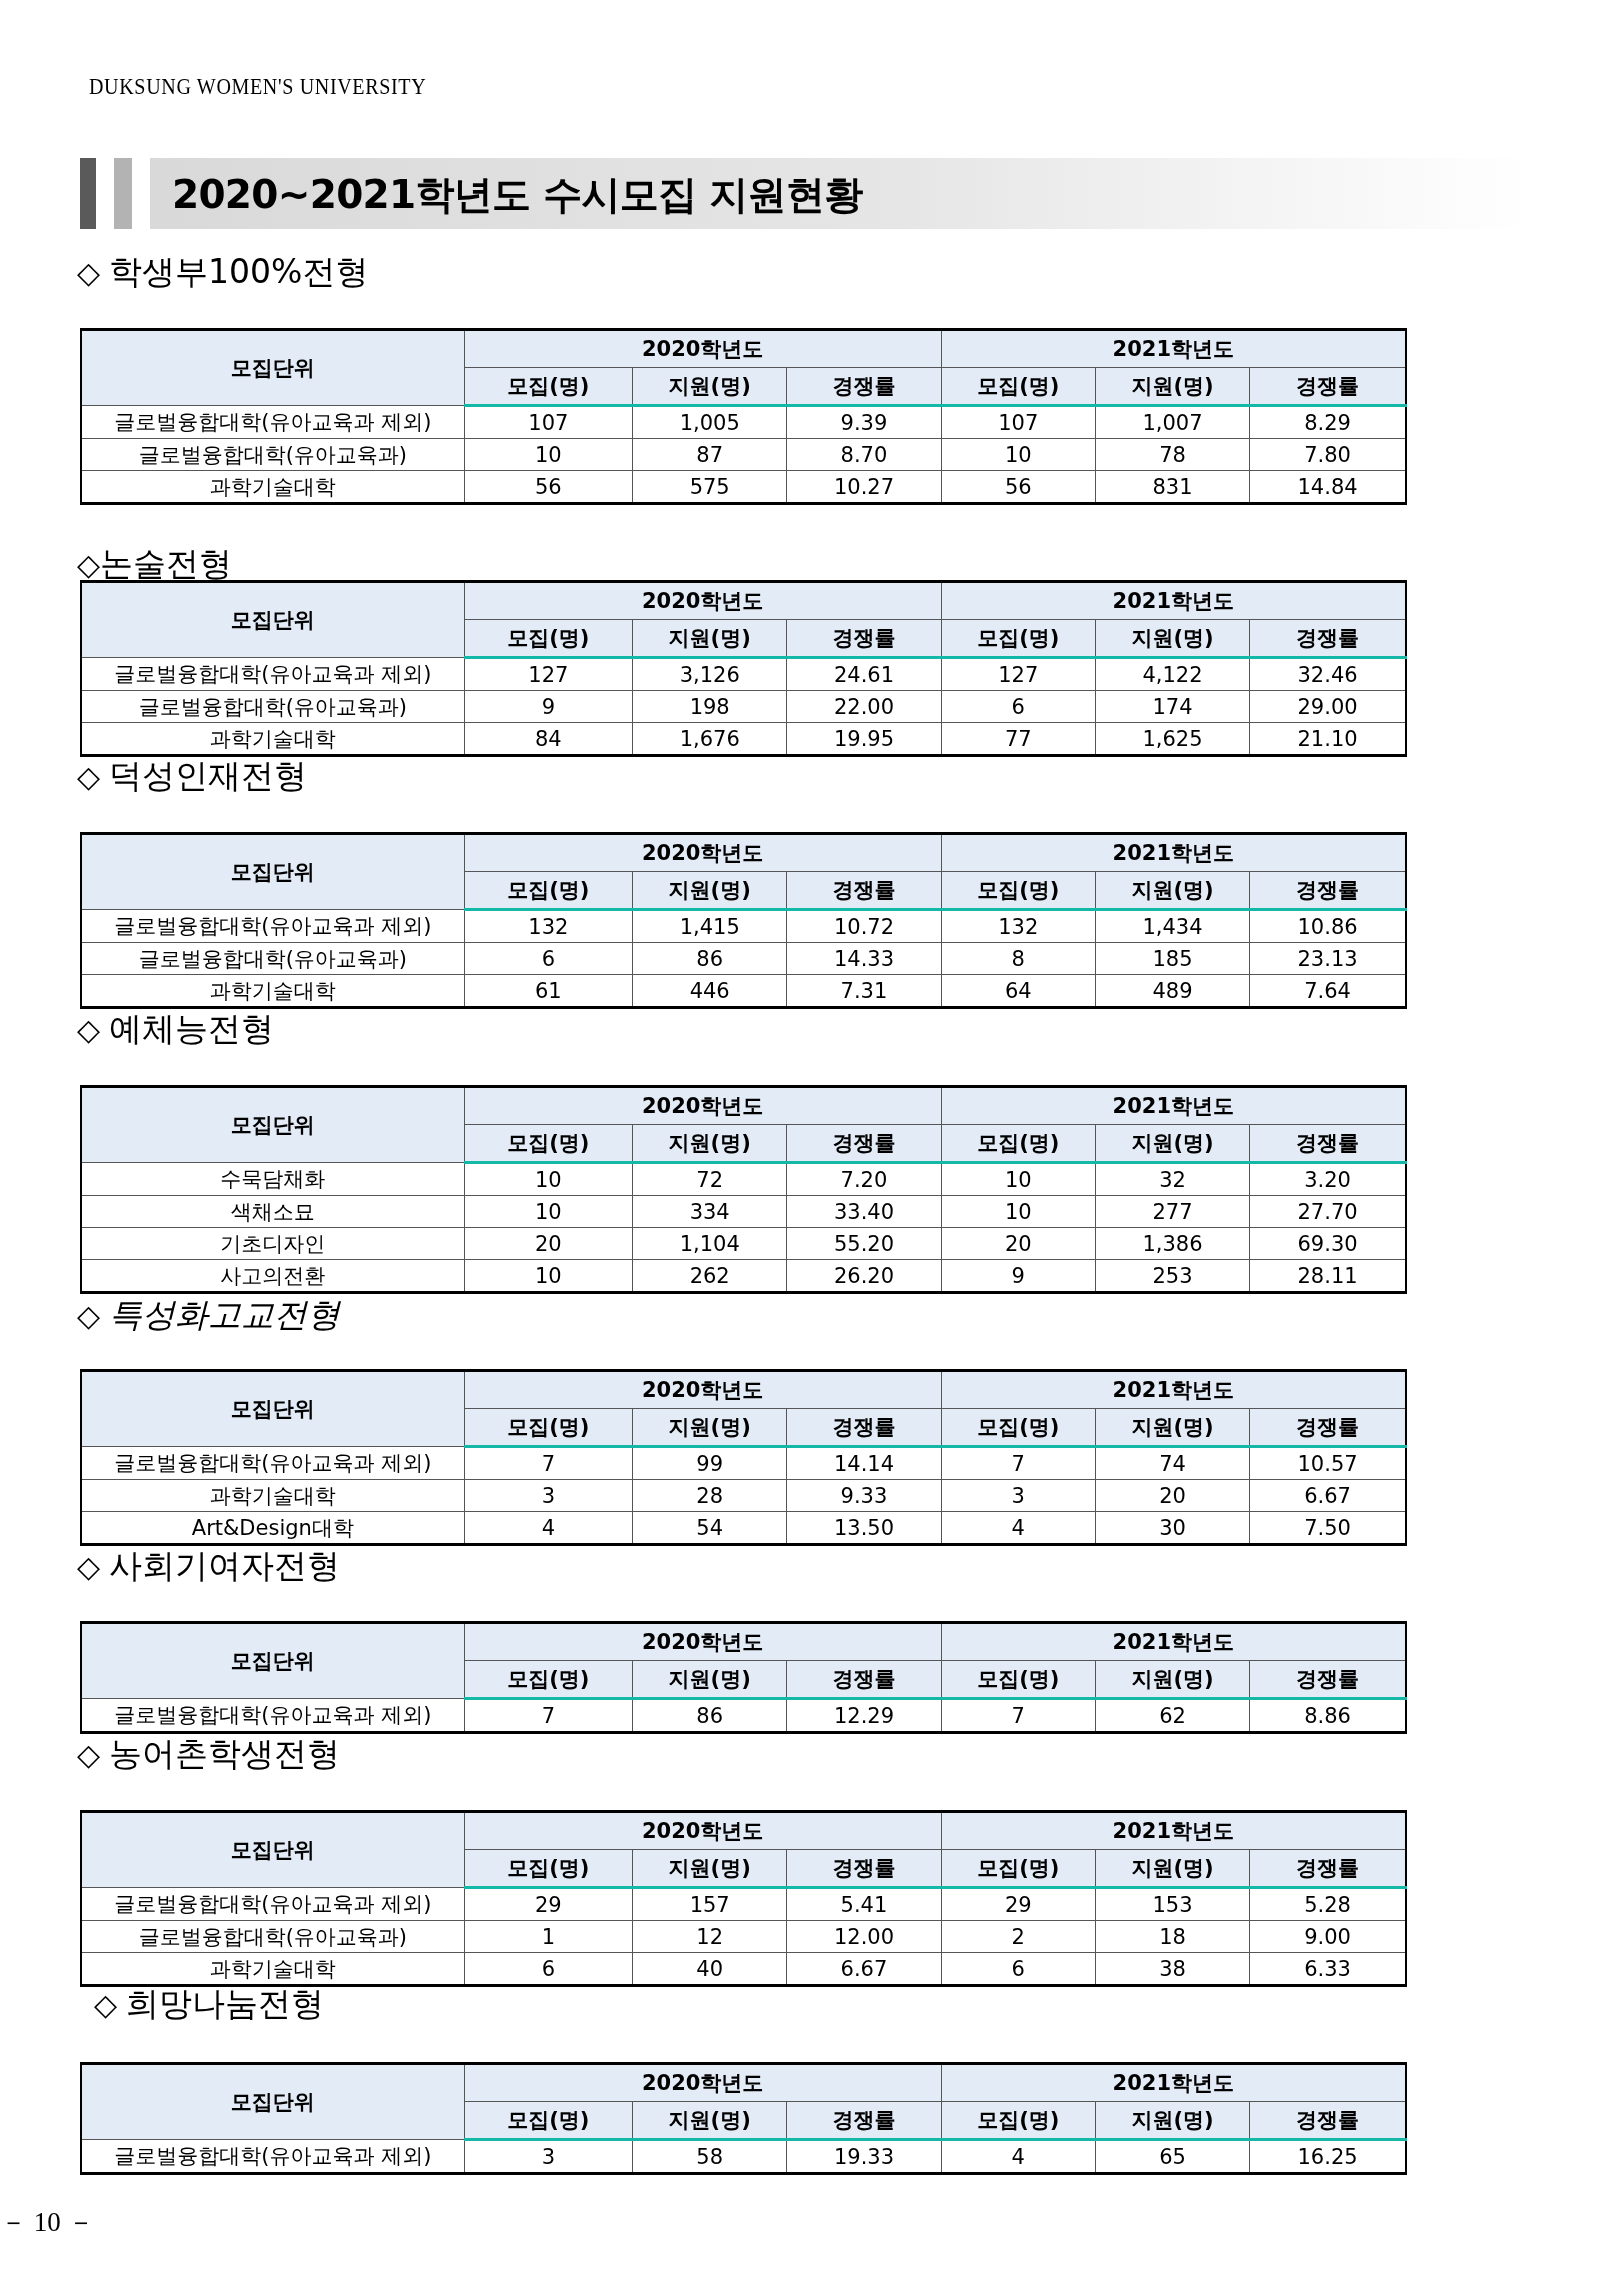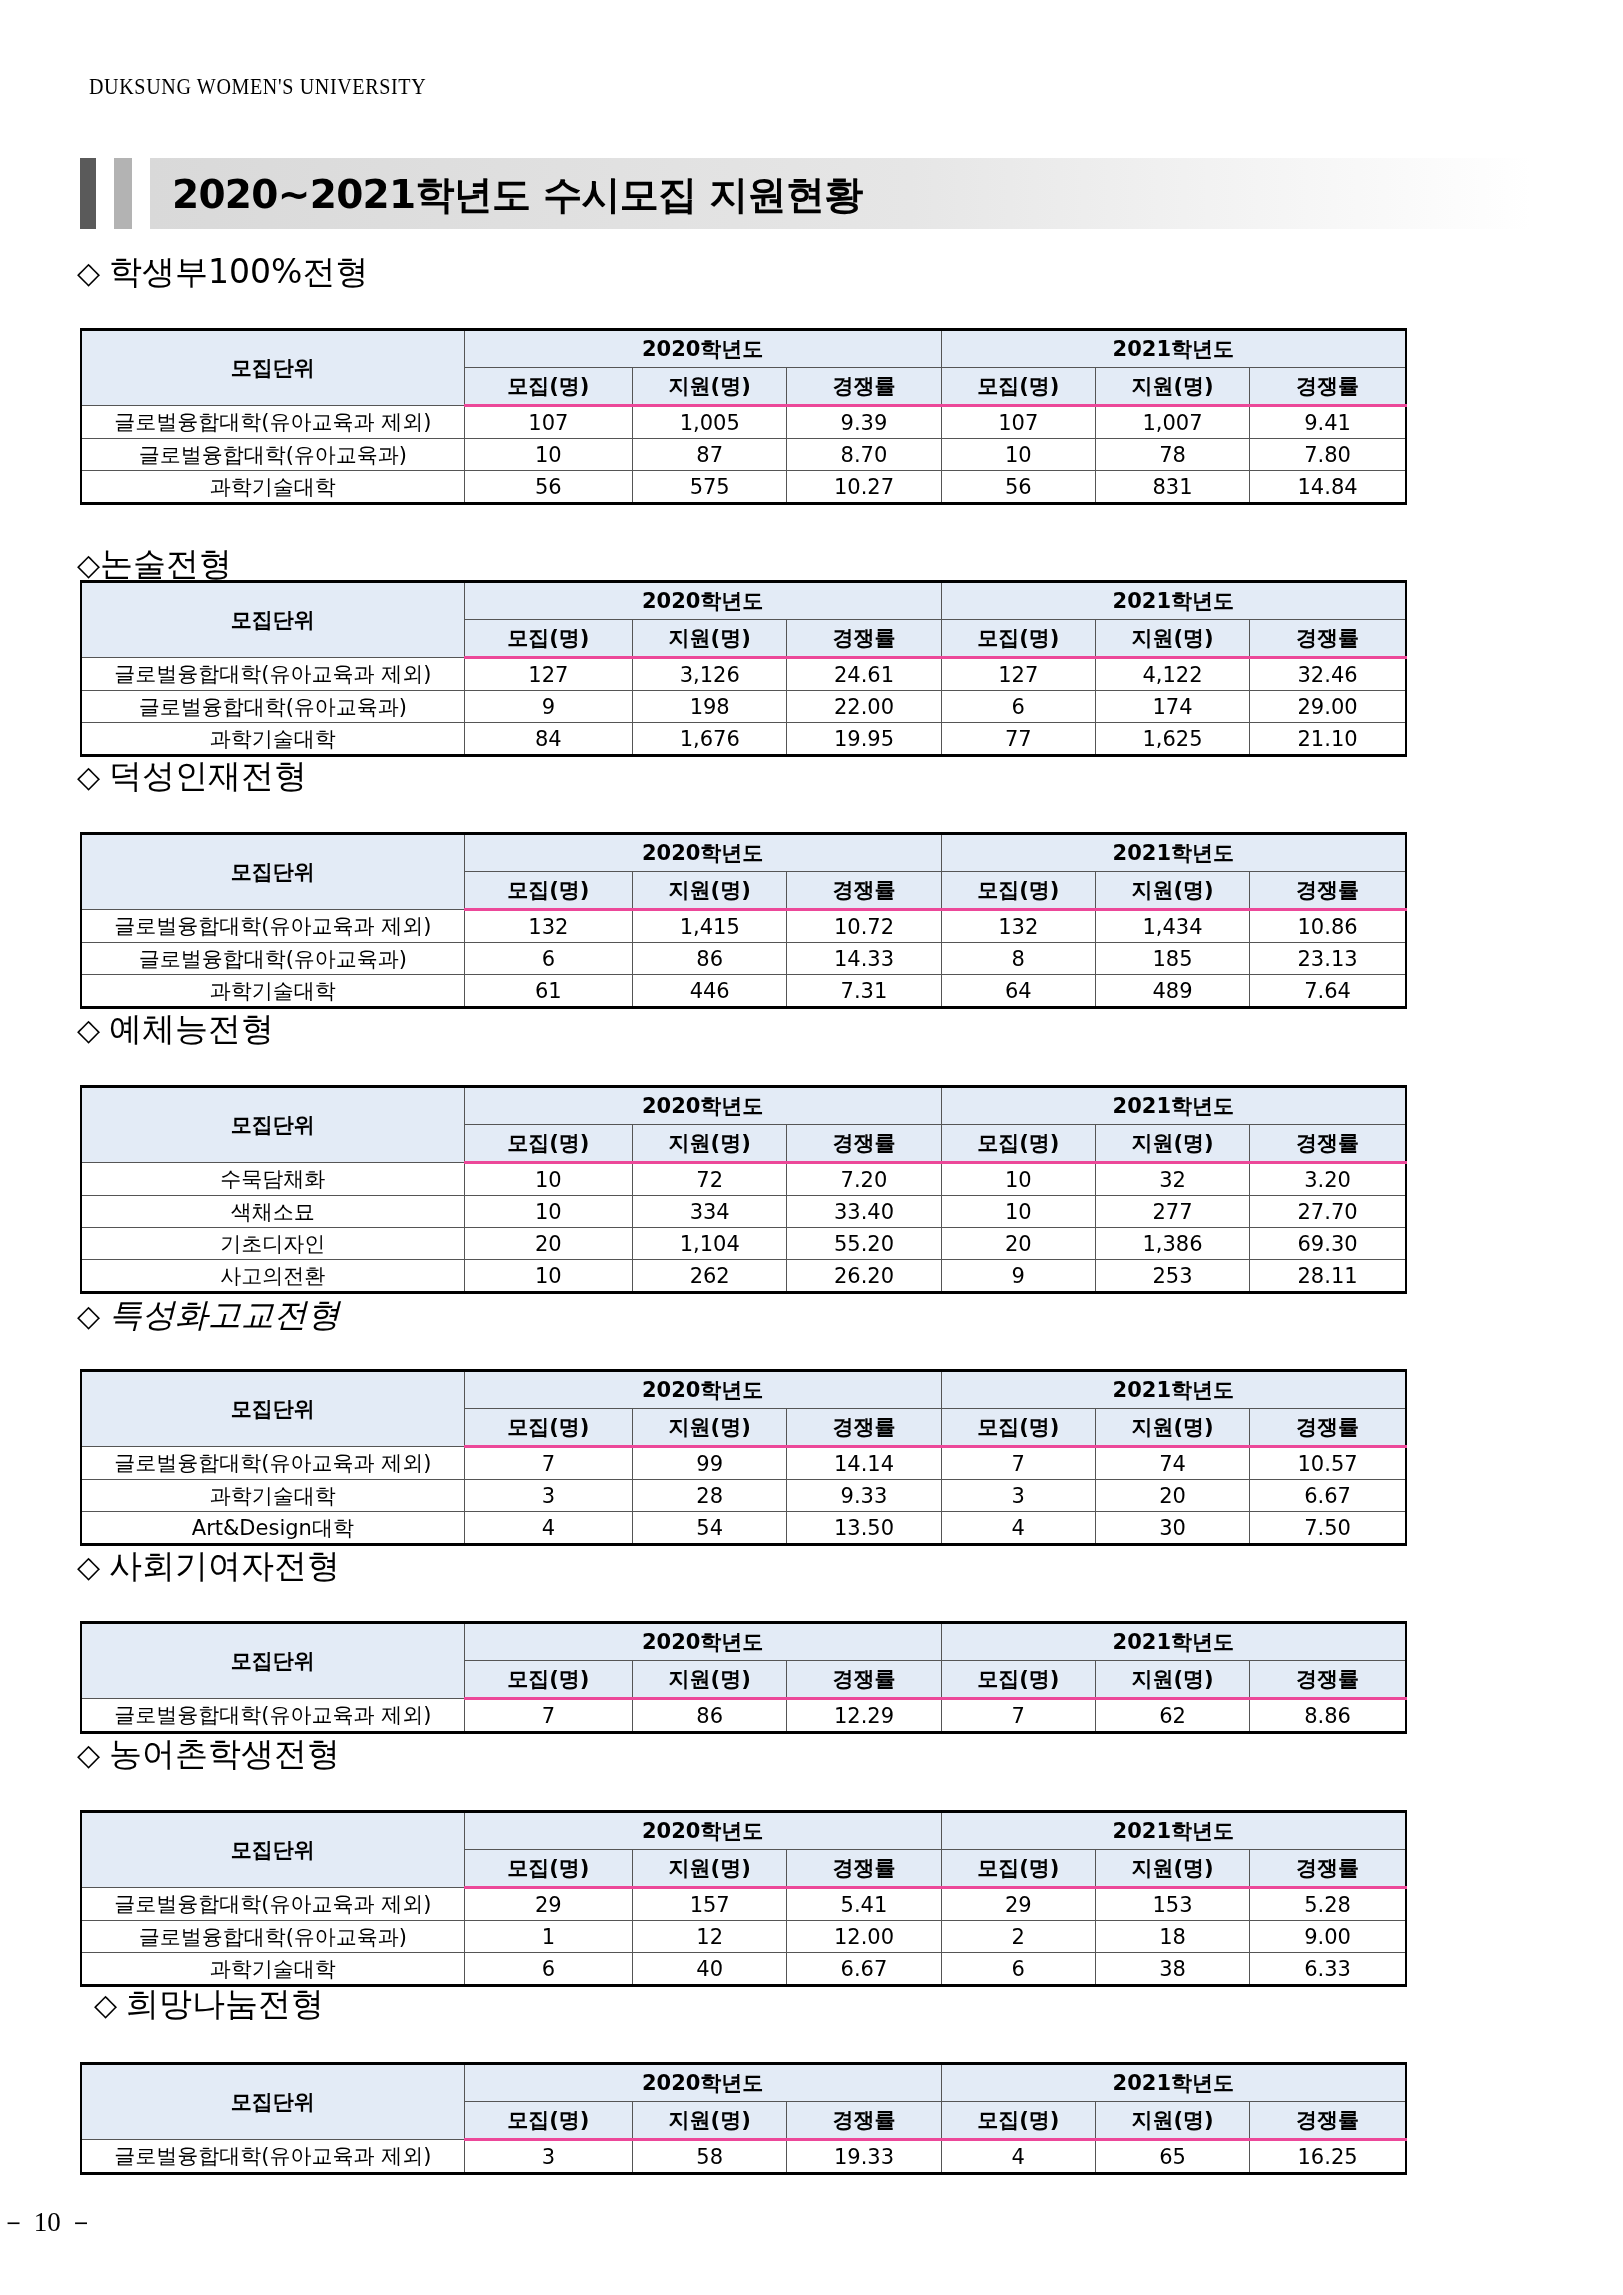--- a/index.html
+++ b/index.html
@@ -15,21 +15,21 @@
   .title { position:absolute; left:92px; top:10.4px; font-size:39px; font-weight:bold;
            font-family:"DejaVu Sans",sans-serif; letter-spacing:-0.7px; }
   .section { position:absolute; left:77px; font-size:33px; white-space:nowrap; }
   .section .diamond { font-size:30px; margin-right:9px; }
   .section.tight .diamond { margin-right:0; }
   table.dt { position:absolute; left:80px; width:1327px; border-collapse:collapse;
              border-top:3.7px solid #000; border-bottom:3.7px solid #000;
              border-left:2.2px solid #000; border-right:2.2px solid #000; table-layout:fixed;margin-top:20px; }
   table.dt td, table.dt th { border:0.7px solid #555; text-align:center; padding:0; font-size:21px; }
   table.dt th { background:#e3ebf6; font-weight:bold; height:36px; font-size:21px; }
-  table.dt tr.sub th { border-bottom:3px solid #ec4899; }
+  table.dt tr.sub th { border-bottom:3px solid #14b8a6; }
   table.dt td { height:31px; }
   table.dt tr.row + tr.row td { border-top:1.5px solid #000; }
   col.c0 { width:380px; }
   col.c1 { width:167px; }
   col.c2 { width:153px; }
   col.c3 { width:153px; }
   col.c4 { width:153px; }
   col.c5 { width:153px; }
   col.c6 { width:155px; }
   .pagenum { position:absolute; left:0; width:1624px; top:2204px; text-align:left;
@@ -73,21 +73,21 @@
           <th>지원(명)</th>
           <th>경쟁률</th>
         </tr>
         <tr class="row">
           <td>글로벌융합대학(유아교육과 제외)</td>
           <td>107</td>
           <td>1,005</td>
           <td>9.39</td>
           <td>107</td>
           <td>1,007</td>
-          <td>9.41</td>
+          <td>8.29</td>
         </tr>
         <tr class="row">
           <td>글로벌융합대학(유아교육과)</td>
           <td>10</td>
           <td>87</td>
           <td>8.70</td>
           <td>10</td>
           <td>78</td>
           <td>7.80</td>
         </tr>

